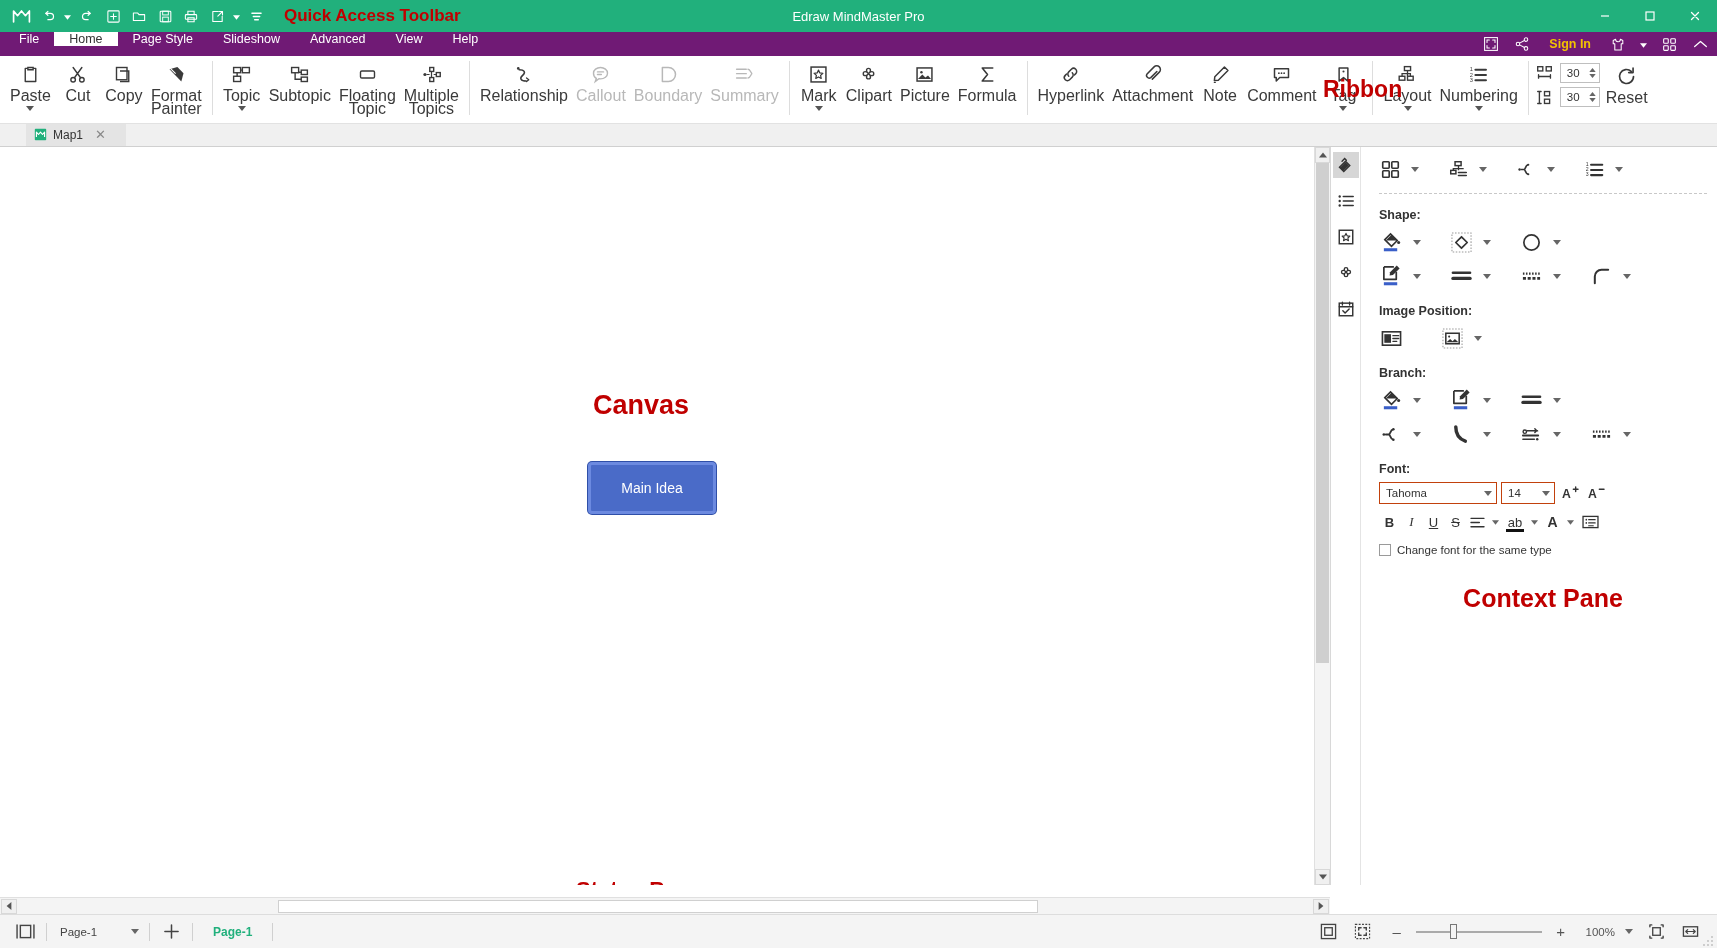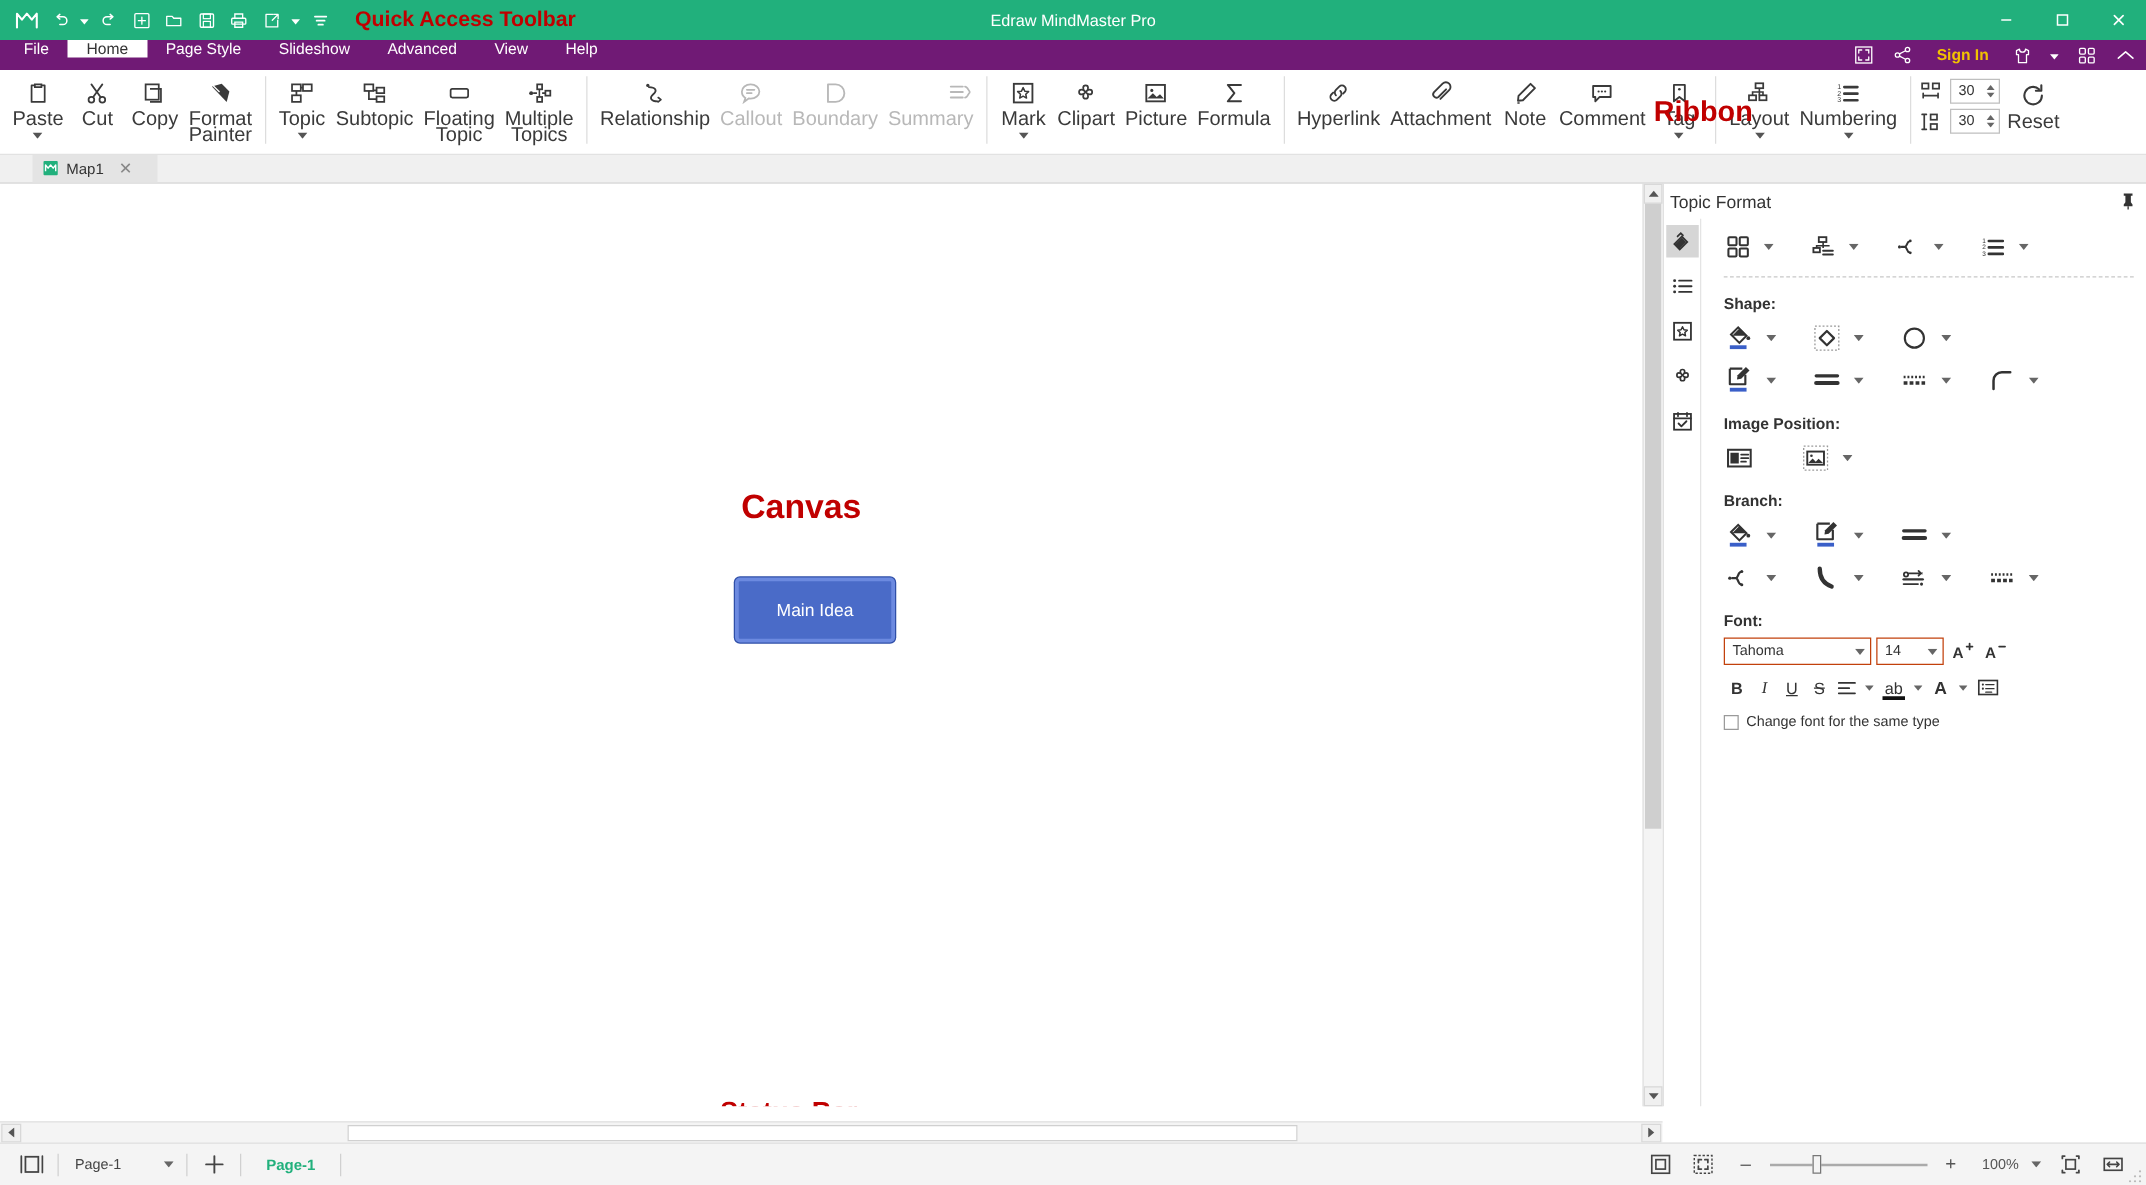--- a/index.html
+++ b/index.html
@@ -558,21 +558,21 @@
       <div class="rbtn-lbl">Callout</div>
     </div>
     <div class="rbtn disabled" style="min-width:66px;">
       <div class="rbtn-ico">
         <svg width="21" height="21" viewBox="0 0 24 24">
             <path d="M5 4h7a8 8 0 0 1 0 16H5z" fill="none" stroke="currentColor" stroke-width="1.7" stroke-linejoin="round"></path>
           </svg>
       </div>
       <div class="rbtn-lbl">Boundary</div>
     </div>
-    <div class="rbtn disabled" style="min-width:66px;align-items:flex-end;">
+    <div class="rbtn disabled" style="min-width:66px;">
       <div class="rbtn-ico">
         <svg width="21" height="21" viewBox="0 0 24 24">
             <path d="M3 6h11M3 11h11M3 16h11" stroke="currentColor" stroke-width="1.7" stroke-linecap="round"></path>
             <path d="M16 6c3 0 3 5 5 5-2 0-2 5-5 5" fill="none" stroke="currentColor" stroke-width="1.6" stroke-linecap="round"></path>
           </svg>
       </div>
       <div class="rbtn-lbl">Summary</div>
     </div>
   </div>
   <div class="rsep"></div>
@@ -799,29 +799,20 @@
       <div class="vs-thumb"></div>
     </div>
     <div class="vs-arrow">
       <svg width="8" height="6" viewBox="0 0 10 6">
           <path d="M0 0 L5 6 L10 0Z" fill="#555"></path>
         </svg>
     </div>
   </div>
 
   <div class="rpanel">
-    <div class="rpanel-head">
-      <span class="rpanel-title">Topic Format</span>
-      <span class="rpanel-pin">
-        <svg width="13" height="14" viewBox="0 0 14 16">
-            <path d="M3 1h8v2h-1.5v6L11 11v1.5H3V11l1.5-2V3H3z" fill="#333"></path>
-            <path d="M7 12.5v3" stroke="#333" stroke-width="1.2"></path>
-          </svg>
-      </span>
-    </div>
 
     <div class="rpanel-body">
       <div class="rtabs">
         <div class="rtab active">
           <svg width="19" height="19" viewBox="0 0 22 22">
               <path d="M4 13l7-7 5 5-7 7-5-5z" fill="none" stroke="#333" stroke-width="1.6"></path>
               <path d="M7 6l3-3 2 2" fill="none" stroke="#333" stroke-width="1.6" stroke-linecap="round"></path>
               <path d="M4.5 13.5l6.5-6.5 4 4-6.5 6.5z" fill="#333"></path>
             </svg>
         </div>
@@ -1223,20 +1214,21 @@
                 <path d="M7 5h7M7 8.5h7M7 11.5h5" stroke="#333" stroke-width="1.2" stroke-linecap="round"></path>
               </svg>
           </div>
         </div>
 
         <div class="chkrow">
           <span class="chkbox"></span>
           <span class="chklbl">Change font for the same type</span>
         </div>
 
+        <div class="ctx-label">Context Pane</div>
       </div>
     </div>
   </div>
 </div>
 
 <div class="hscroll-bar">
   <div class="hs-arrow">
     <svg width="6" height="8" viewBox="0 0 6 10">
         <path d="M6 0 L0 5 L6 10Z" fill="#555"></path>
       </svg>

